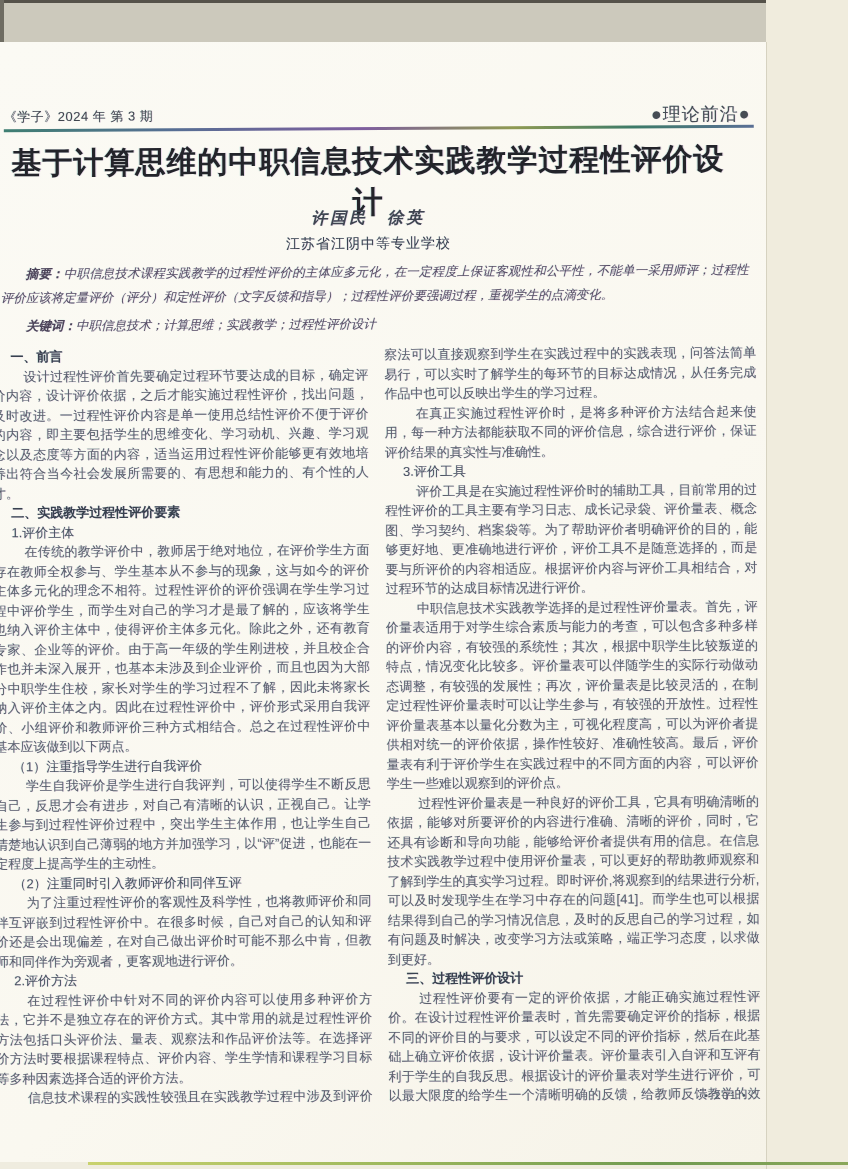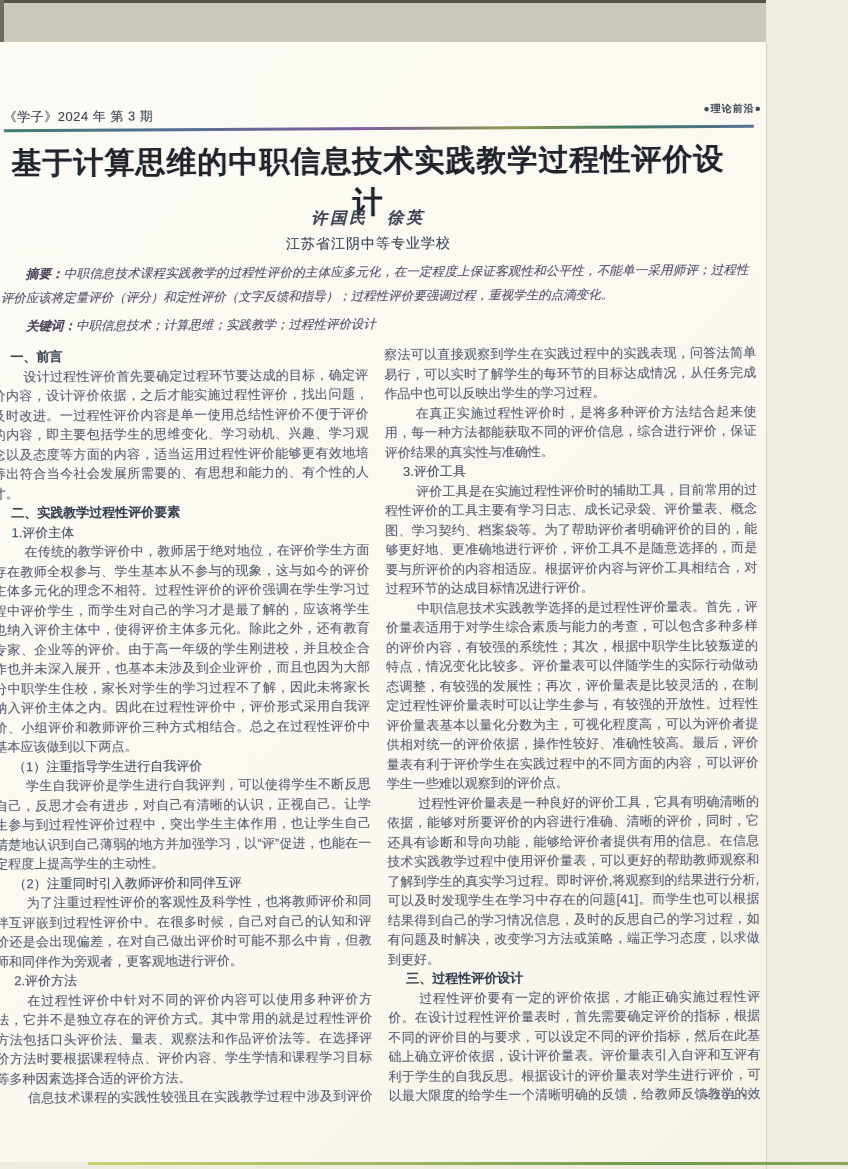--- a/index.html
+++ b/index.html
@@ -19,21 +19,21 @@
   
   .page{
     position:absolute;left:0;top:42px;width:766px;height:1120px;
     background:linear-gradient(135deg,#fbfaf4 0%,#faf8f0 60%,#f6f3e8 100%);
     overflow:hidden;
   }
   .tilt{position:absolute;left:0;top:0;width:100%;height:100%;
     transform:rotate(-0.35deg);transform-origin:50% 40%;}
   .fringe{text-shadow:0.6px 0.2px 0 rgba(170,70,190,0.16),-0.6px -0.2px 0 rgba(20,160,140,0.16);}
   .hdr-left{position:absolute;left:6px;top:64px;font-size:13px;color:#41464e;letter-spacing:.5px;}
-  .hdr-right{position:absolute;right:2px;top:62px;font-size:10px;color:#464c54;letter-spacing:1px;font-weight:bold;}
+  .hdr-right{position:absolute;right:13px;top:62px;font-size:18px;color:#464c54;letter-spacing:1px;}
   .rule{position:absolute;left:6px;top:85px;width:750px;height:3px;
     background:linear-gradient(90deg,#3f7f72,#566f93 22%,#7e5e9e 48%,#8f9a52 68%,#3c7a68 84%,#5a6f95);}
   .title{
     position:absolute;left:0;top:99px;width:740px;margin:0;text-align:center;
     font-size:30px;font-weight:700;color:#23242a;letter-spacing:1px;
     text-shadow:1px 0 0 rgba(150,60,180,.18),-1px 0 0 rgba(0,150,140,.18);
   }
   .authors{
     position:absolute;left:0;top:166px;width:740px;text-align:center;
     font-family:"Liberation Serif",serif;font-style:italic;font-weight:700;

